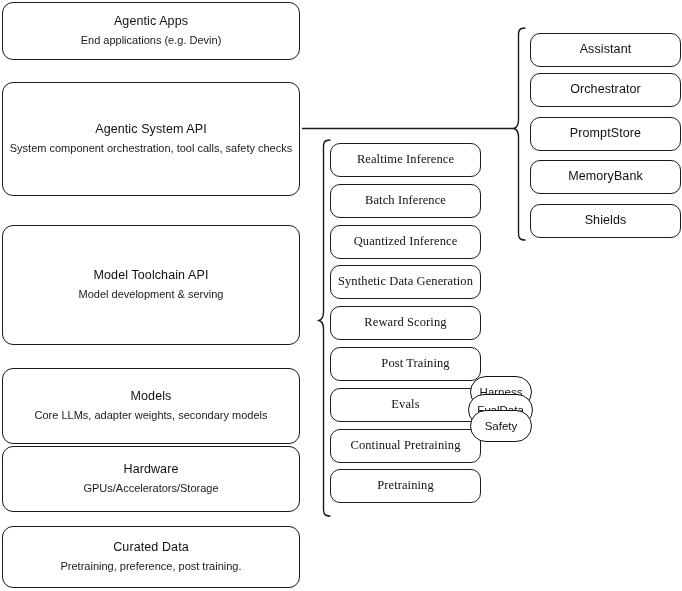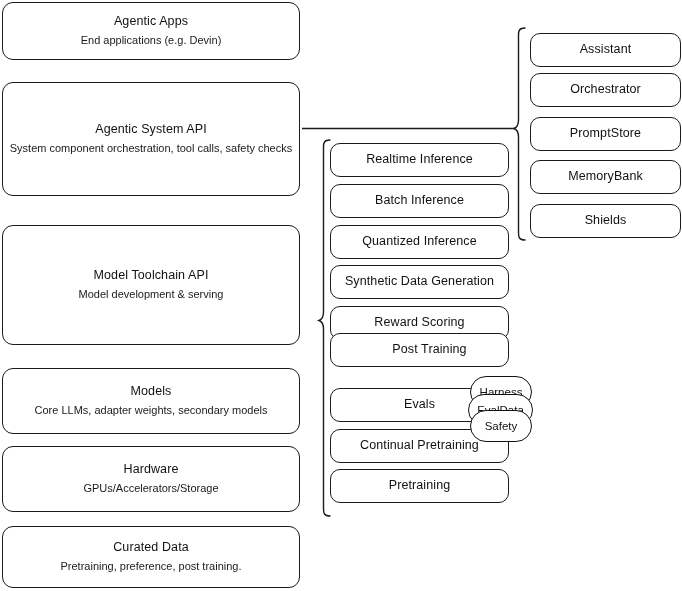--- a/index.html
+++ b/index.html
@@ -39,21 +39,21 @@
     margin-top:4px;
     white-space:nowrap;
   }
 
   
   .layer{left:2px;width:298px;}
 
   
   .chip{height:34px;border-radius:10px;}
   .chip .ttl{font-size:12.5px;}
-  .mid{left:330px;width:179px;}
+  .mid{left:330px;width:151px;font-family:Liberation Serif, serif;}
   .right{left:530px;width:151px;}
 
   
   .pill{
     position:absolute;
     box-sizing:border-box;
     border:1.4px solid #111;
     border-radius:999px;
     background:#ffffff;
     height:32px;
@@ -102,21 +102,21 @@
   <div class="node layer" style="top:82px;height:114px;">
     <div class="ttl">Agentic System API</div>
     <div class="sub">System component orchestration, tool calls, safety checks</div>
   </div>
 
   <div class="node layer" style="top:225px;height:120px;">
     <div class="ttl">Model Toolchain API</div>
     <div class="sub">Model development &amp; serving</div>
   </div>
 
-  <div class="node layer" style="top:368px;height:66px;">
+  <div class="node layer" style="top:368px;height:76px;">
     <div class="ttl">Models</div>
     <div class="sub">Core LLMs, adapter weights, secondary models</div>
   </div>
 
   <div class="node layer" style="top:446px;height:66px;">
     <div class="ttl">Hardware</div>
     <div class="sub">GPUs/Accelerators/Storage</div>
   </div>
 
   <div class="node layer" style="top:526px;height:62px;">
@@ -132,21 +132,21 @@
   </div>
   <div class="node chip mid" style="top:225px;text-align:right;">
     <div class="ttl">Quantized Inference</div>
   </div>
   <div class="node chip mid" style="top:265px;">
     <div class="ttl">Synthetic Data Generation</div>
   </div>
   <div class="node chip mid" style="top:306px;">
     <div class="ttl">Reward Scoring</div>
   </div>
-  <div class="node chip mid" style="top:333px;padding-left:20px;">
+  <div class="node chip mid" style="top:347px;padding-left:20px;">
     <div class="ttl">Post Training</div>
   </div>
   <div class="node chip mid" style="top:388px;">
     <div class="ttl">Evals</div>
   </div>
   <div class="node chip mid" style="top:429px;">
     <div class="ttl">Continual Pretraining</div>
   </div>
   <div class="node chip mid" style="top:469px;">
     <div class="ttl">Pretraining</div>

